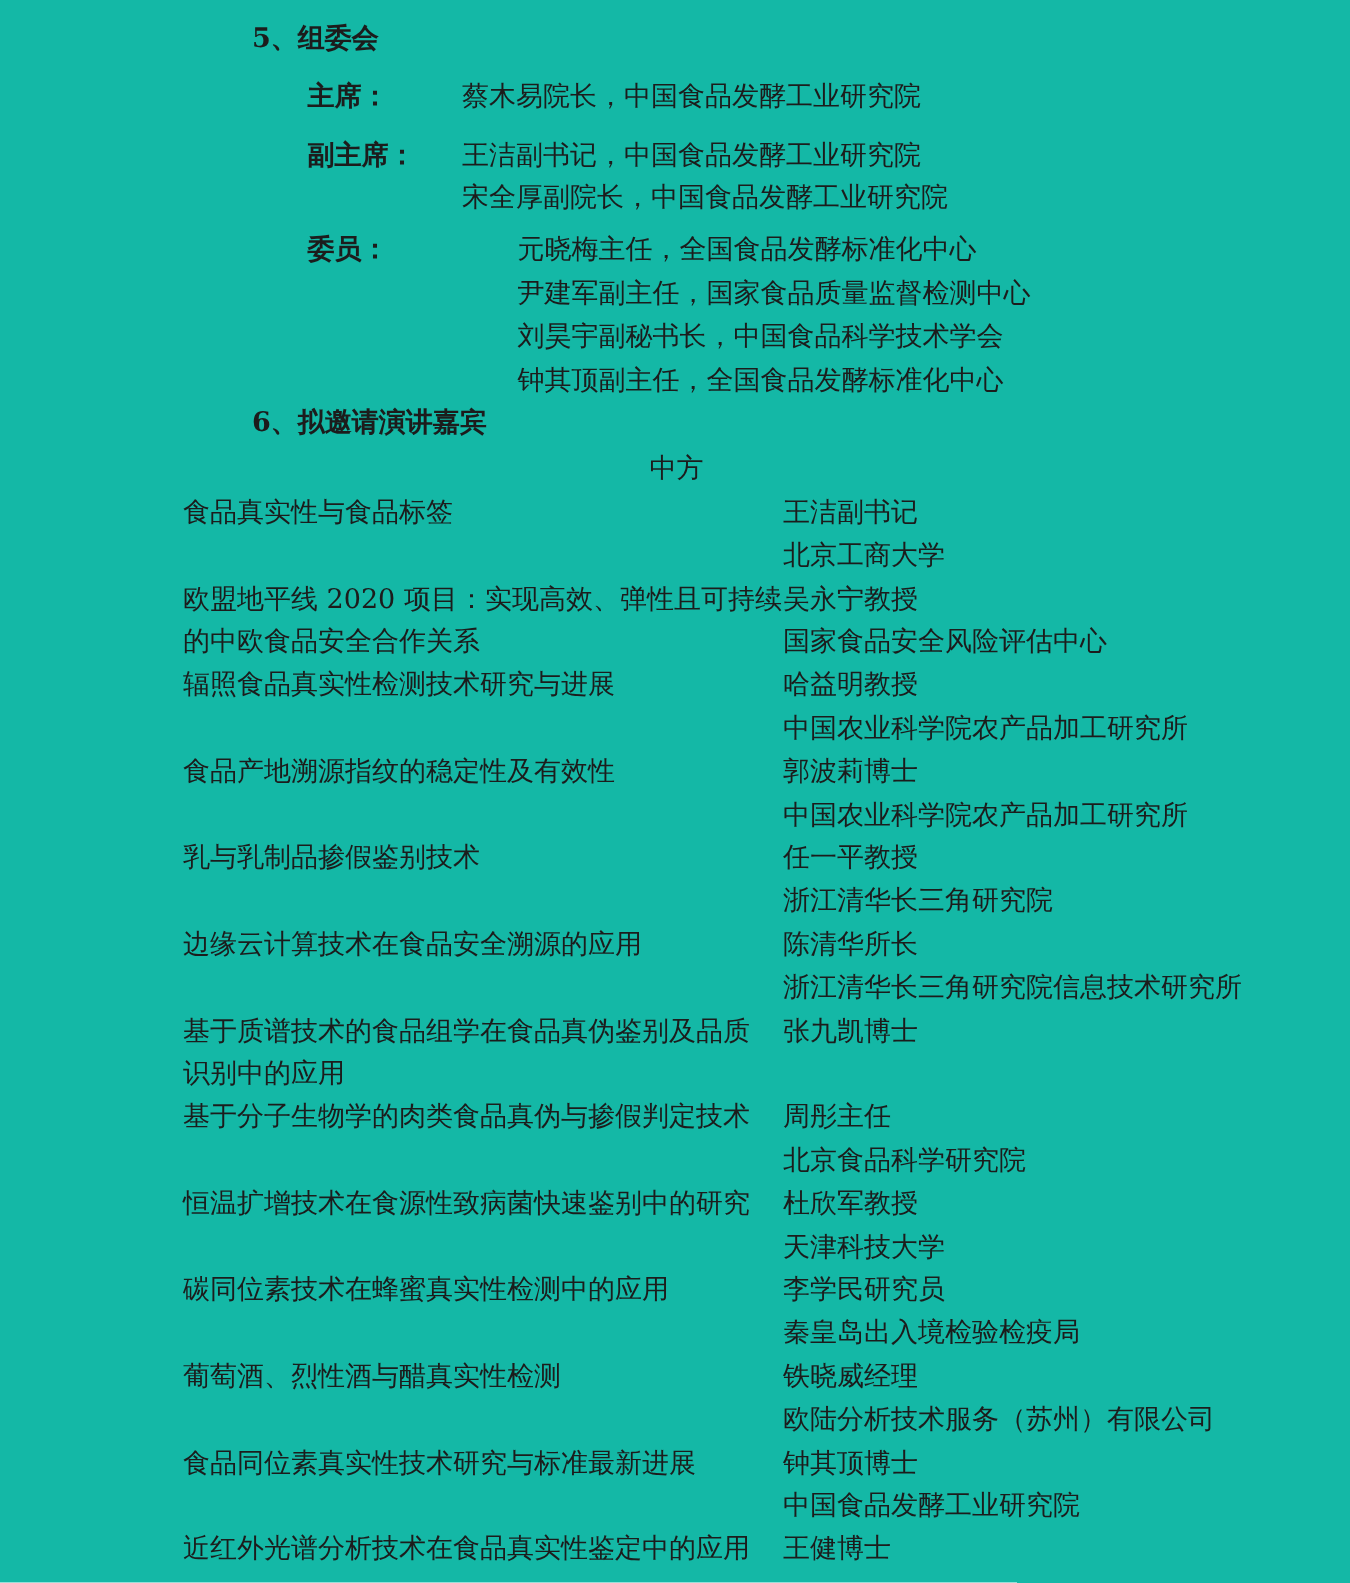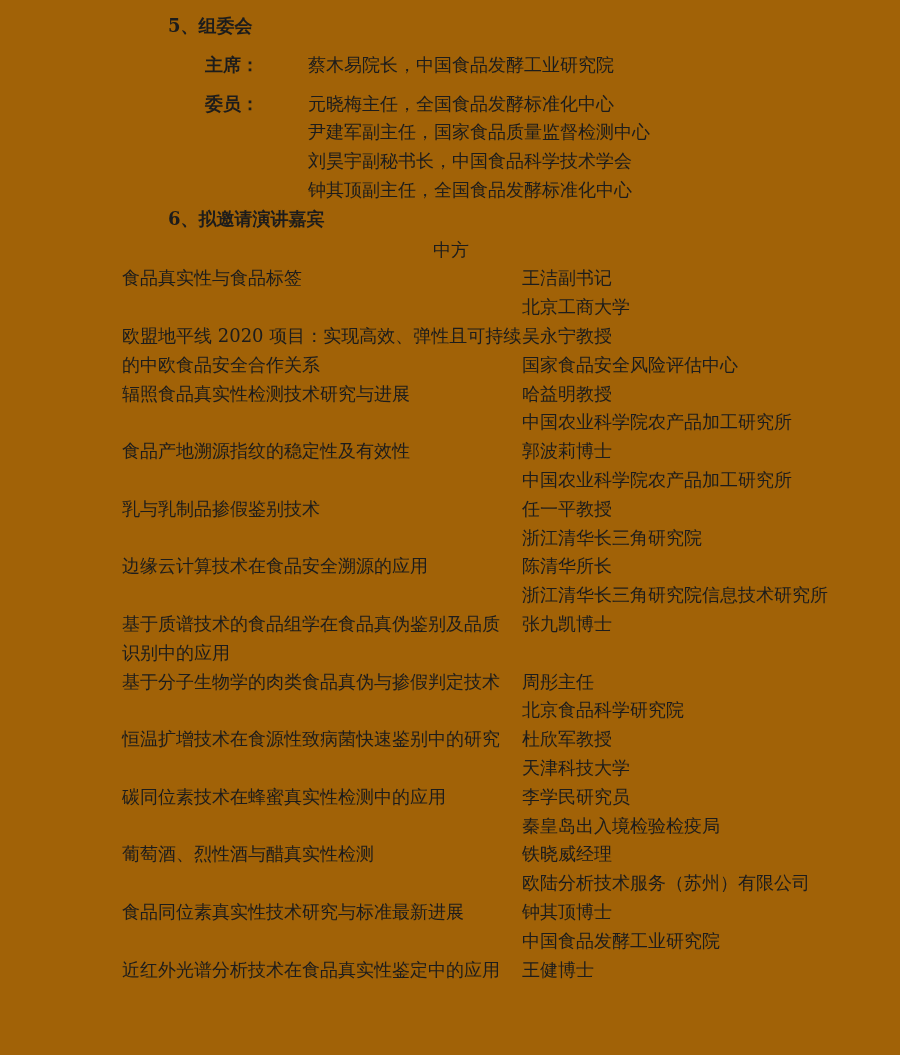--- a/index.html
+++ b/index.html
@@ -17,21 +17,21 @@
     overflow: hidden;
   }
   .num-heading {
     font-weight: bold;
     margin: 0 0 0 46px;
     font-size: 18px;
     line-height: 28.8px;
   }
   .committee { margin: 0; }
   .role-row { display: flex; margin-top: 10px; }
-  .role-row:nth-child(3) { margin-top: 17px; }
+  .role-row:nth-child(3) { margin-top: 6px; gap: 37px; }
   .role-label {
     flex: none;
     width: 103px;
     margin-left: 83px;
     font-weight: bold;
     white-space: nowrap;
   }
   .role-members { flex: 1; }
   .member-line { white-space: nowrap; }
   .h2-speakers { margin-top: 0; }
@@ -51,32 +51,39 @@
     flex-direction: column;
     justify-content: flex-start;
   }
   .topic-line { white-space: nowrap; }
   .t-speaker { flex: 1; }
   .s-name, .s-aff { white-space: nowrap; }
 </style>
 </head>
 <body>
 
-<div class="page" style="color: rgb(28, 28, 28); background: #a16207;">
+<div class="page" style="color: rgb(28, 28, 28); background: #14b8a6;">
 
   <div class="num-heading">5、组委会</div>
 
   <div class="committee">
   <div class="role-row">
     <div class="role-label">主席：</div>
     <div class="role-members">
           <div class="member-line">蔡木易院长，中国食品发酵工业研究院</div>
         </div>
   </div>
 
+  <div class="role-row">
+    <div class="role-label">副主席：</div>
+    <div class="role-members">
+          <div class="member-line">王洁副书记，中国食品发酵工业研究院</div>
+          <div class="member-line">宋全厚副院长，中国食品发酵工业研究院</div>
+        </div>
+  </div>
 
   <div class="role-row">
     <div class="role-label">委员：</div>
     <div class="role-members">
           <div class="member-line">元晓梅主任，全国食品发酵标准化中心</div>
           <div class="member-line">尹建军副主任，国家食品质量监督检测中心</div>
           <div class="member-line">刘昊宇副秘书长，中国食品科学技术学会</div>
           <div class="member-line">钟其顶副主任，全国食品发酵标准化中心</div>
         </div>
   </div>

